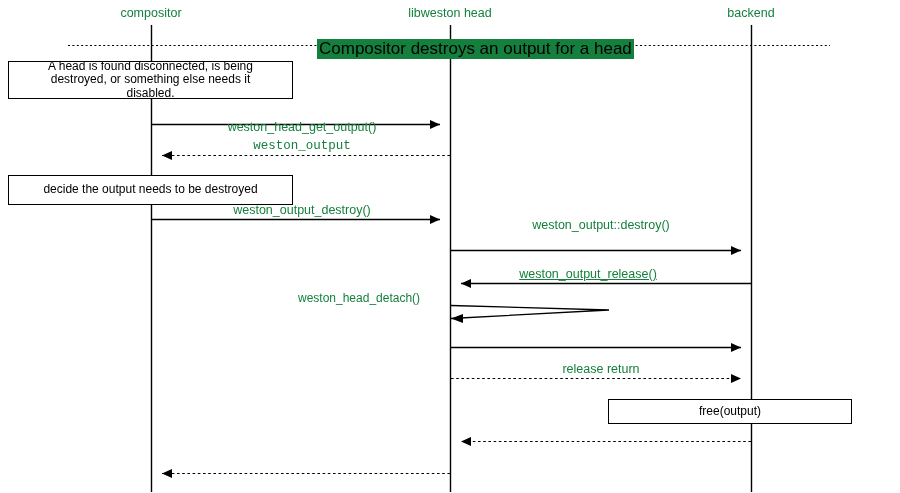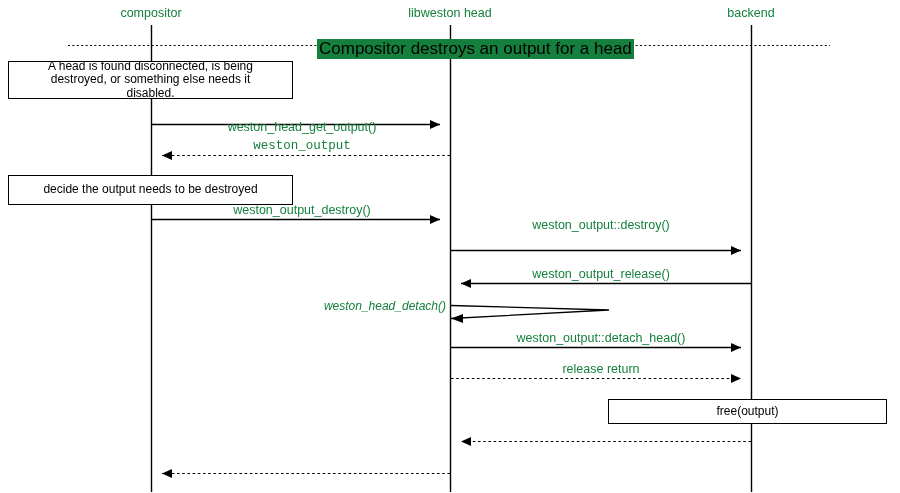--- a/index.html
+++ b/index.html
@@ -142,33 +142,32 @@
       <span class="note-text">A head is found disconnected, is being</span>
       <span class="note-text">destroyed, or something else needs it</span>
       <span class="note-text">disabled.</span>
     </div>
   </div>
 
   <div class="note-box" style="left:8px; top:175px; width:285px; height:30px;">
     <span class="note-text">decide the output needs to be destroyed</span>
   </div>
 
-  <div class="note-box" style="left:608px; top:399px; width:279px; height:25px;">
+  <div class="note-box" style="left:608px; top:399px; width:244px; height:25px;">
     <span class="note-text">free(output)</span>
   </div>
 
   <div class="lbl msg-label" style="left:156px; top:109px; width:292px;margin-top:12px;">weston_head_get_output()</div>
 
   <div class="lbl msg-label" style="left:156px; top:140px; width:292px;font-family:Liberation Mono, monospace;">weston_output</div>
 
   <div class="lbl msg-label" style="left:156px; top:204px; width:292px;">weston_output_destroy()</div>
 
   <div class="lbl msg-label" style="left:455px; top:219px; width:292px;text-align:center;">weston_output::destroy()</div>
 
-  <div class="lbl msg-label" style="left:455px; top:268px; width:292px;">weston_output_release()</div>
+  <div class="lbl msg-label" style="left:442px; top:268px; width:292px;text-decoration:underline;">weston_output_release()</div>
 
-  <div class="lbl" style="left:298px; top:300px; width:148px; text-align:right;font-style:italic;">weston_head_detach()</div>
+  <div class="lbl" style="left:298px; top:292px; width:148px; ">weston_head_detach()</div>
 
-  <div class="lbl msg-label" style="left:455px; top:332px; width:292px;">weston_output::detach_head()</div>
 
   <div class="lbl msg-label" style="left:455px; top:363px; width:292px;">release return</div>
 
 </div>
 
 </body></html>

